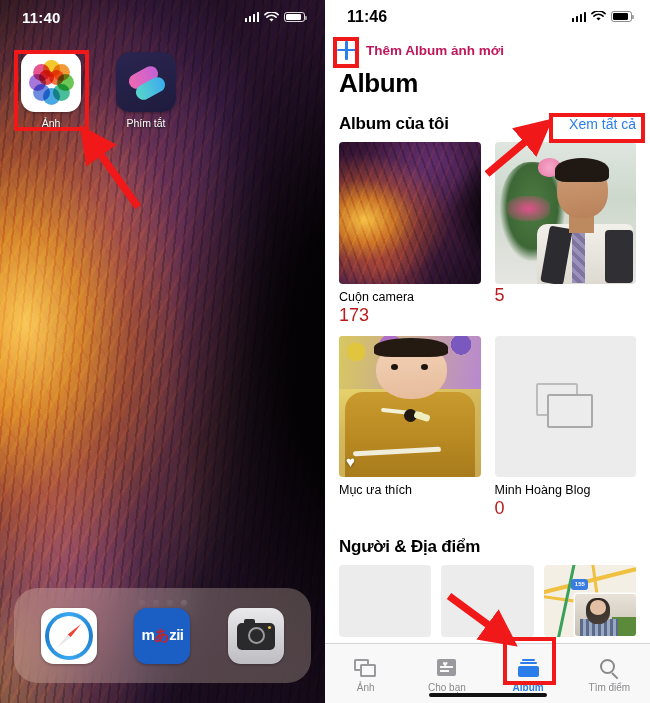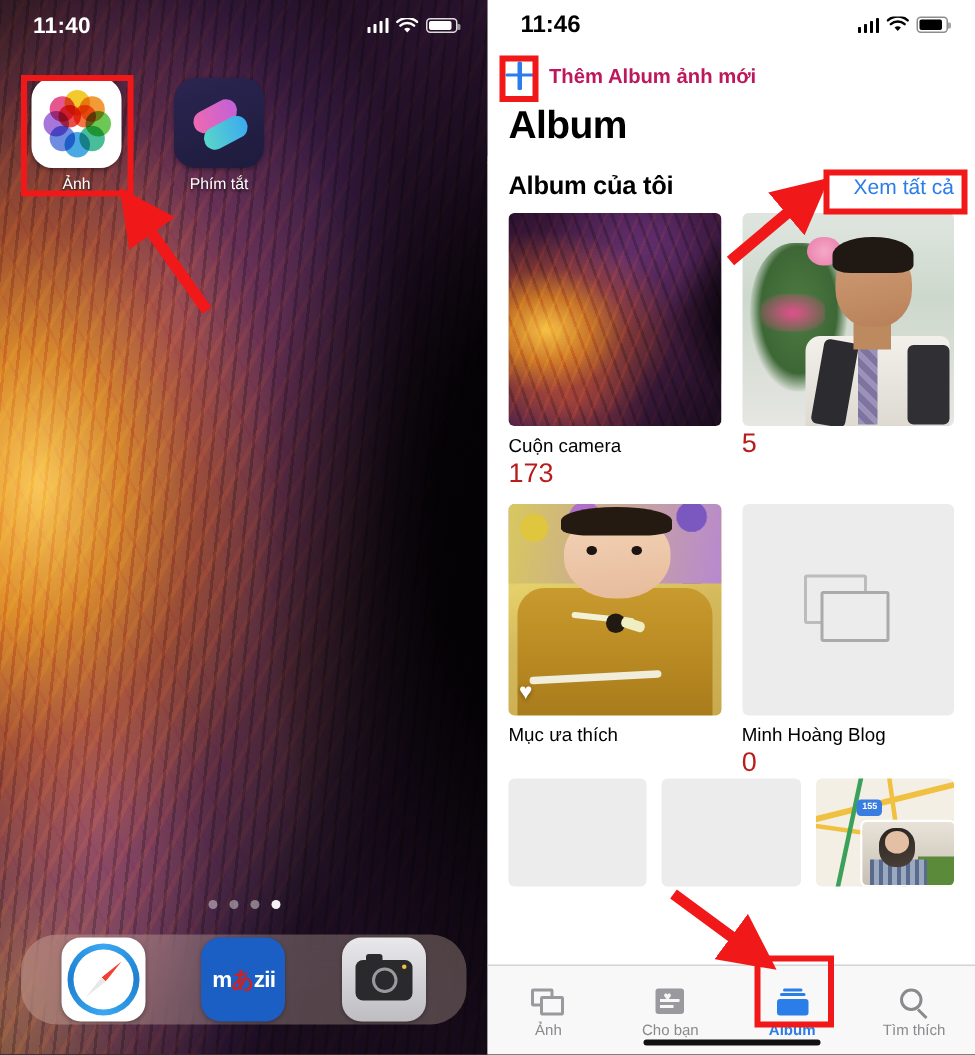--- a/index.html
+++ b/index.html
@@ -74,21 +74,21 @@
   .ic-shortcuts { background: linear-gradient(160deg,#2b2550 0%,#1d1b3d 100%); }
   .sc-a, .sc-b { position: absolute; width: 31px; height: 15px; border-radius: 7.5px; }
   .sc-a { background: linear-gradient(100deg,#f06ab0,#c060d8); transform: rotate(-28deg); left: 12px; top: 18px; }
   .sc-b { background: linear-gradient(100deg,#5ad8c8,#3aa8f0); transform: rotate(-28deg); left: 19px; top: 29px; }
 
   .page-dots { position: absolute; left: 0; right: 0; top: 600px; display: flex; justify-content: center;
                gap: 8px; z-index: 5; }
   .page-dots i { width: 6px; height: 6px; border-radius: 50%; background: rgba(255,255,255,.42); display:block; }
   .page-dots i.on { background: rgba(255,255,255,.95); }
 
-  .dock { position: absolute; left: 14px; right: 14px; bottom: 20px; height: 60px; border-radius: 24px;
+  .dock { position: absolute; left: 14px; right: 14px; bottom: 20px; height: 95px; border-radius: 24px;
           background: rgba(255,230,210,.26); backdrop-filter: blur(12px);
           display: flex; align-items: center; justify-content: space-around; padding: 0 8px; z-index: 5; }
   .dock-icon { width: 56px; height: 56px; border-radius: 13px; overflow: hidden; position: relative;
                box-shadow: 0 1px 3px rgba(0,0,0,.3); }
 
   .ic-safari { background: #fff; }
   .safari-disc { position: absolute; inset: 4px; border-radius: 50%;
                  background: conic-gradient(from 0deg, #3aa8f0, #1f7fd0, #3aa8f0, #1f7fd0, #3aa8f0); }
   .safari-face { position: absolute; inset: 8px; border-radius: 50%; background: #fff; }
   .needle { position: absolute; left: 50%; top: 50%; width: 4px; height: 34px; margin: -17px 0 0 -2px;
@@ -437,20 +437,23 @@
             <span class="ph-frames">
                 <i class="back"></i>
                 <i class="front"></i>
               </span>
           </div>
           <div class="alb-name">Minh Hoàng Blog</div>
           <div class="alb-count">0</div>
         </div>
       </div>
 
+      <div class="sec-head" style="padding-top:18px">
+        <span class="sec-title">Người &amp; Địa điểm</span>
+      </div>
 
       <div class="pp-row">
         <div class="pp-cell"></div>
         <div class="pp-cell"></div>
         <div class="pp-cell pp-map">
           <span class="green"></span>
           <i class="rd r1"></i>
             <i class="rd r2"></i>
             <i class="rd r3"></i>
             <i class="rd r4"></i>
@@ -488,21 +491,21 @@
             <i class="l2"></i>
             <i class="box"></i>
           </span>
         <span class="tab-label">Album</span>
       </div>
       <div class="tab">
         <span class="ic-search">
             <i class="c"></i>
             <i class="h"></i>
           </span>
-        <span class="tab-label">Tìm thích</span>
+        <span class="tab-label">Tìm điểm</span>
       </div>
     </div>
     <div class="home-indicator"></div>
   </div>
 
   <div class="anno redbox" style="left:14px; top:50px; width:75px; height:81px;"></div>
 
   <svg class="arrow-svg" style="left:70px; top:125px; width:85px; height:95px;" viewBox="0 0 85 95">
     <defs>
         <marker id="ah1" markerWidth="5" markerHeight="5" refX="2.4" refY="2.5" orient="auto">

